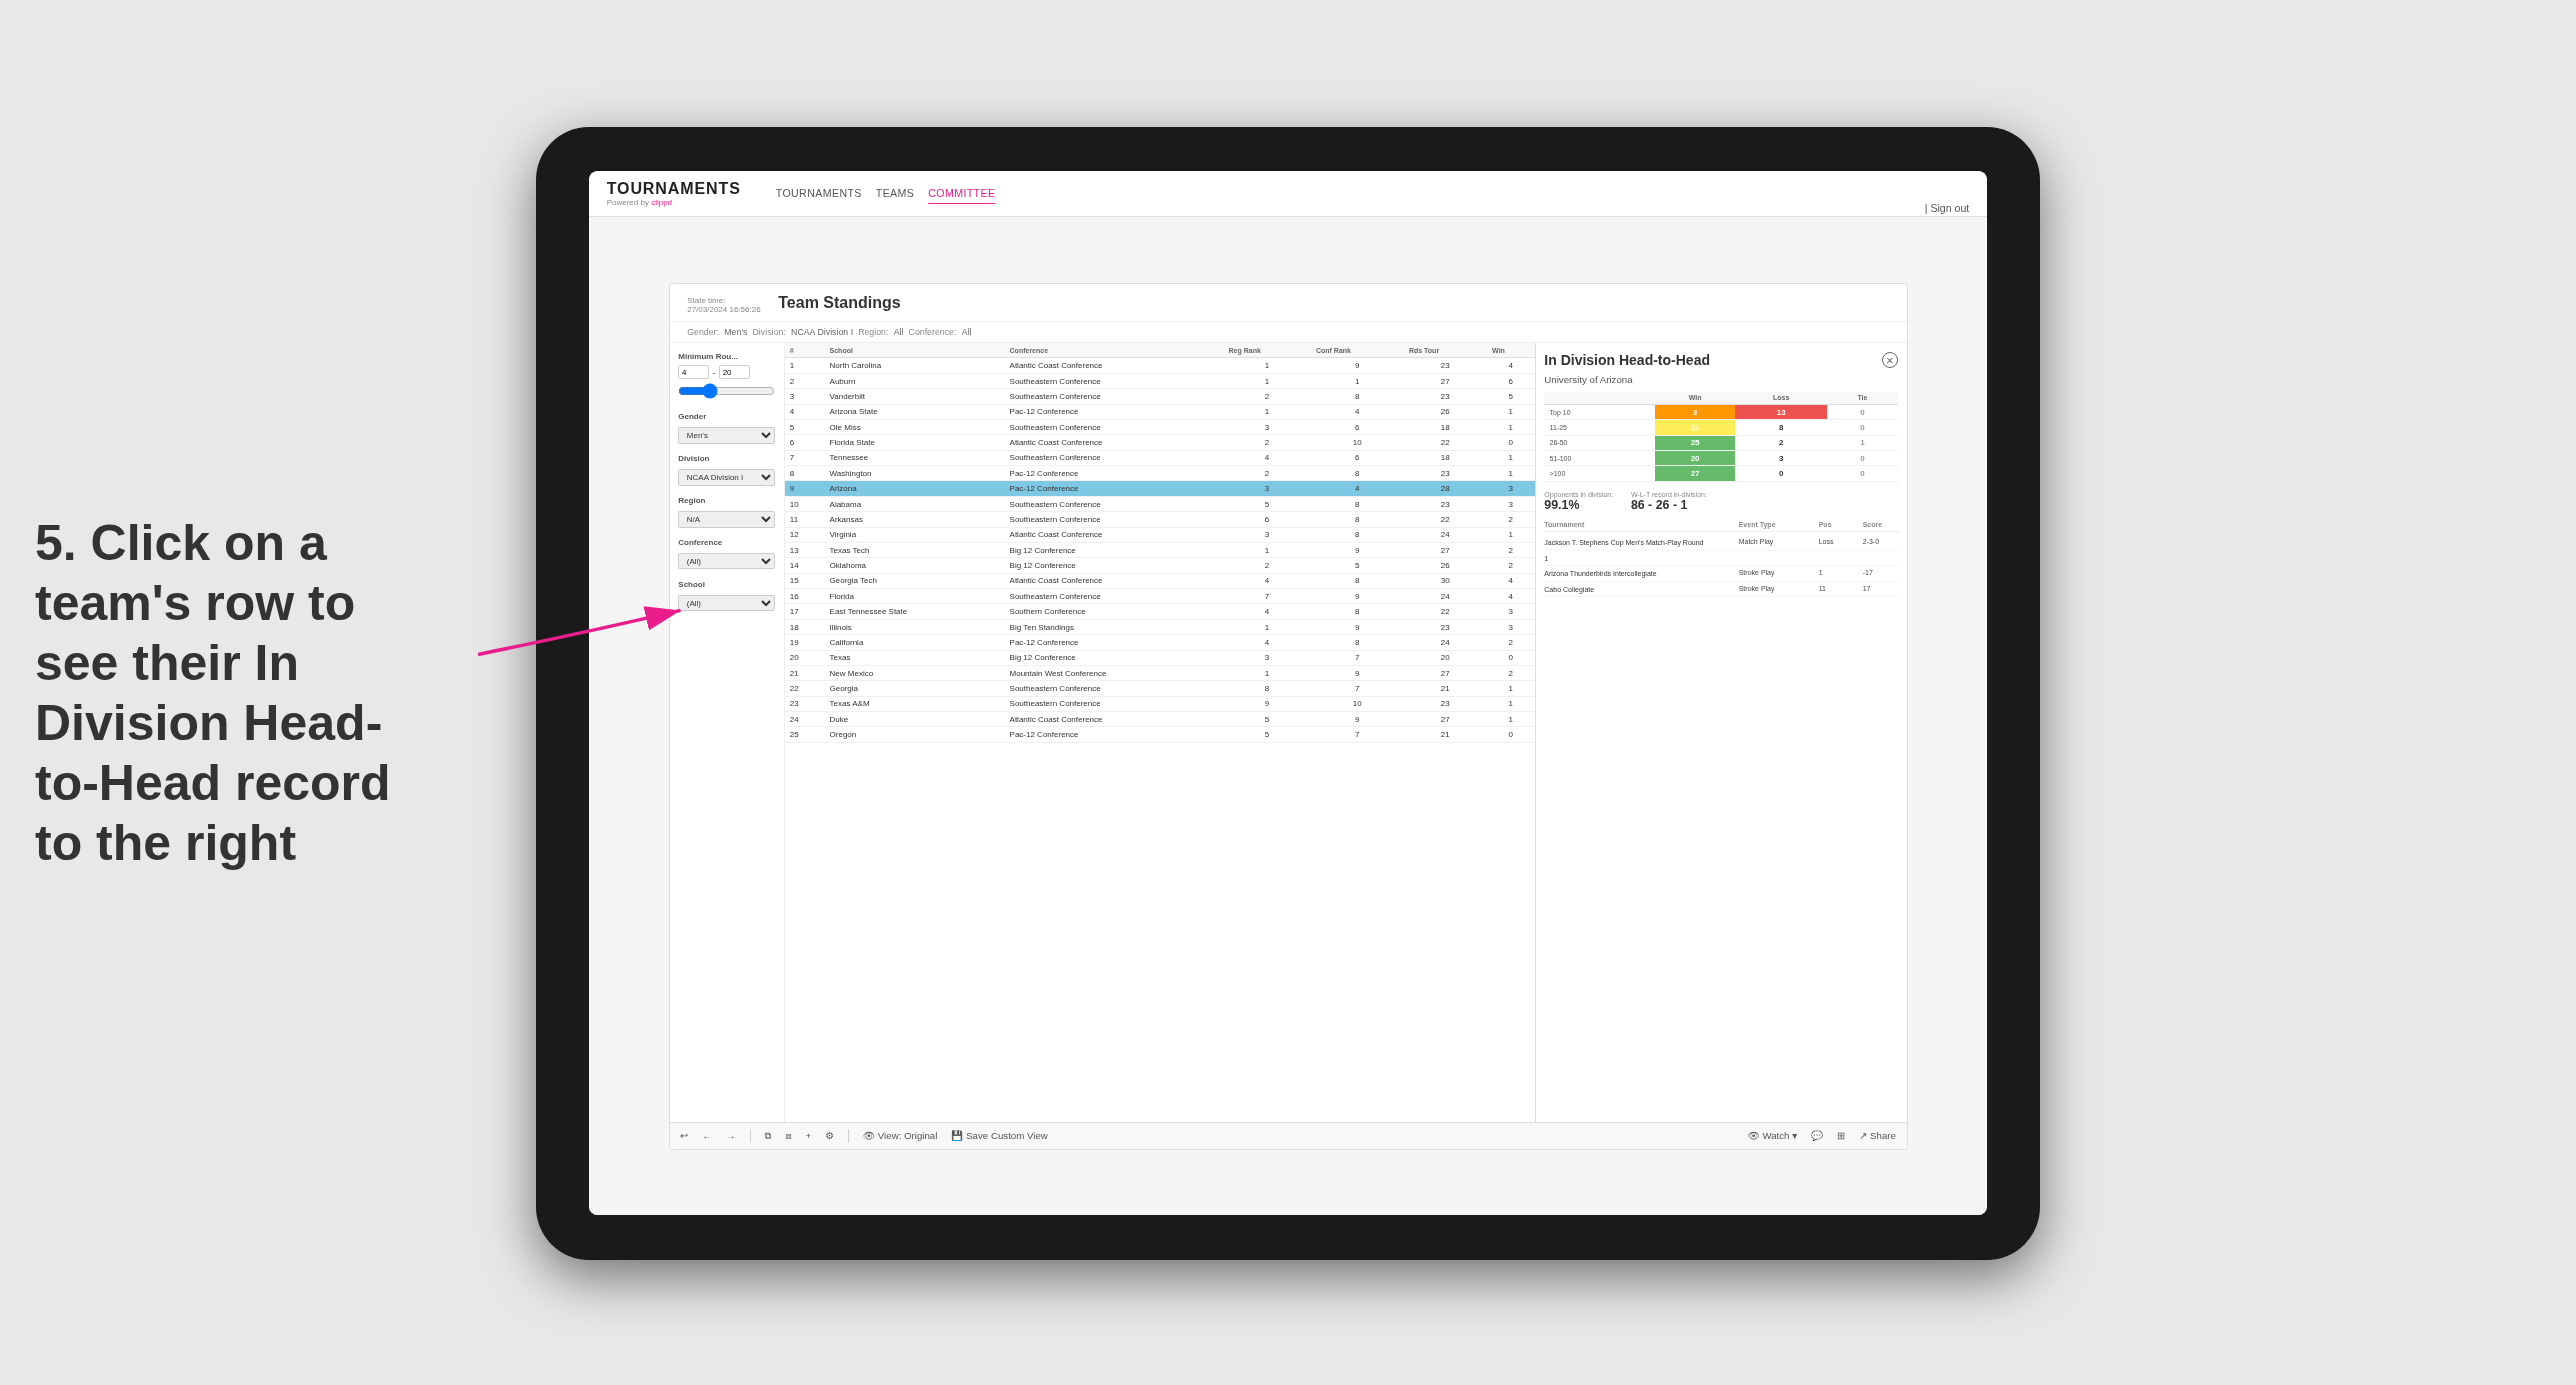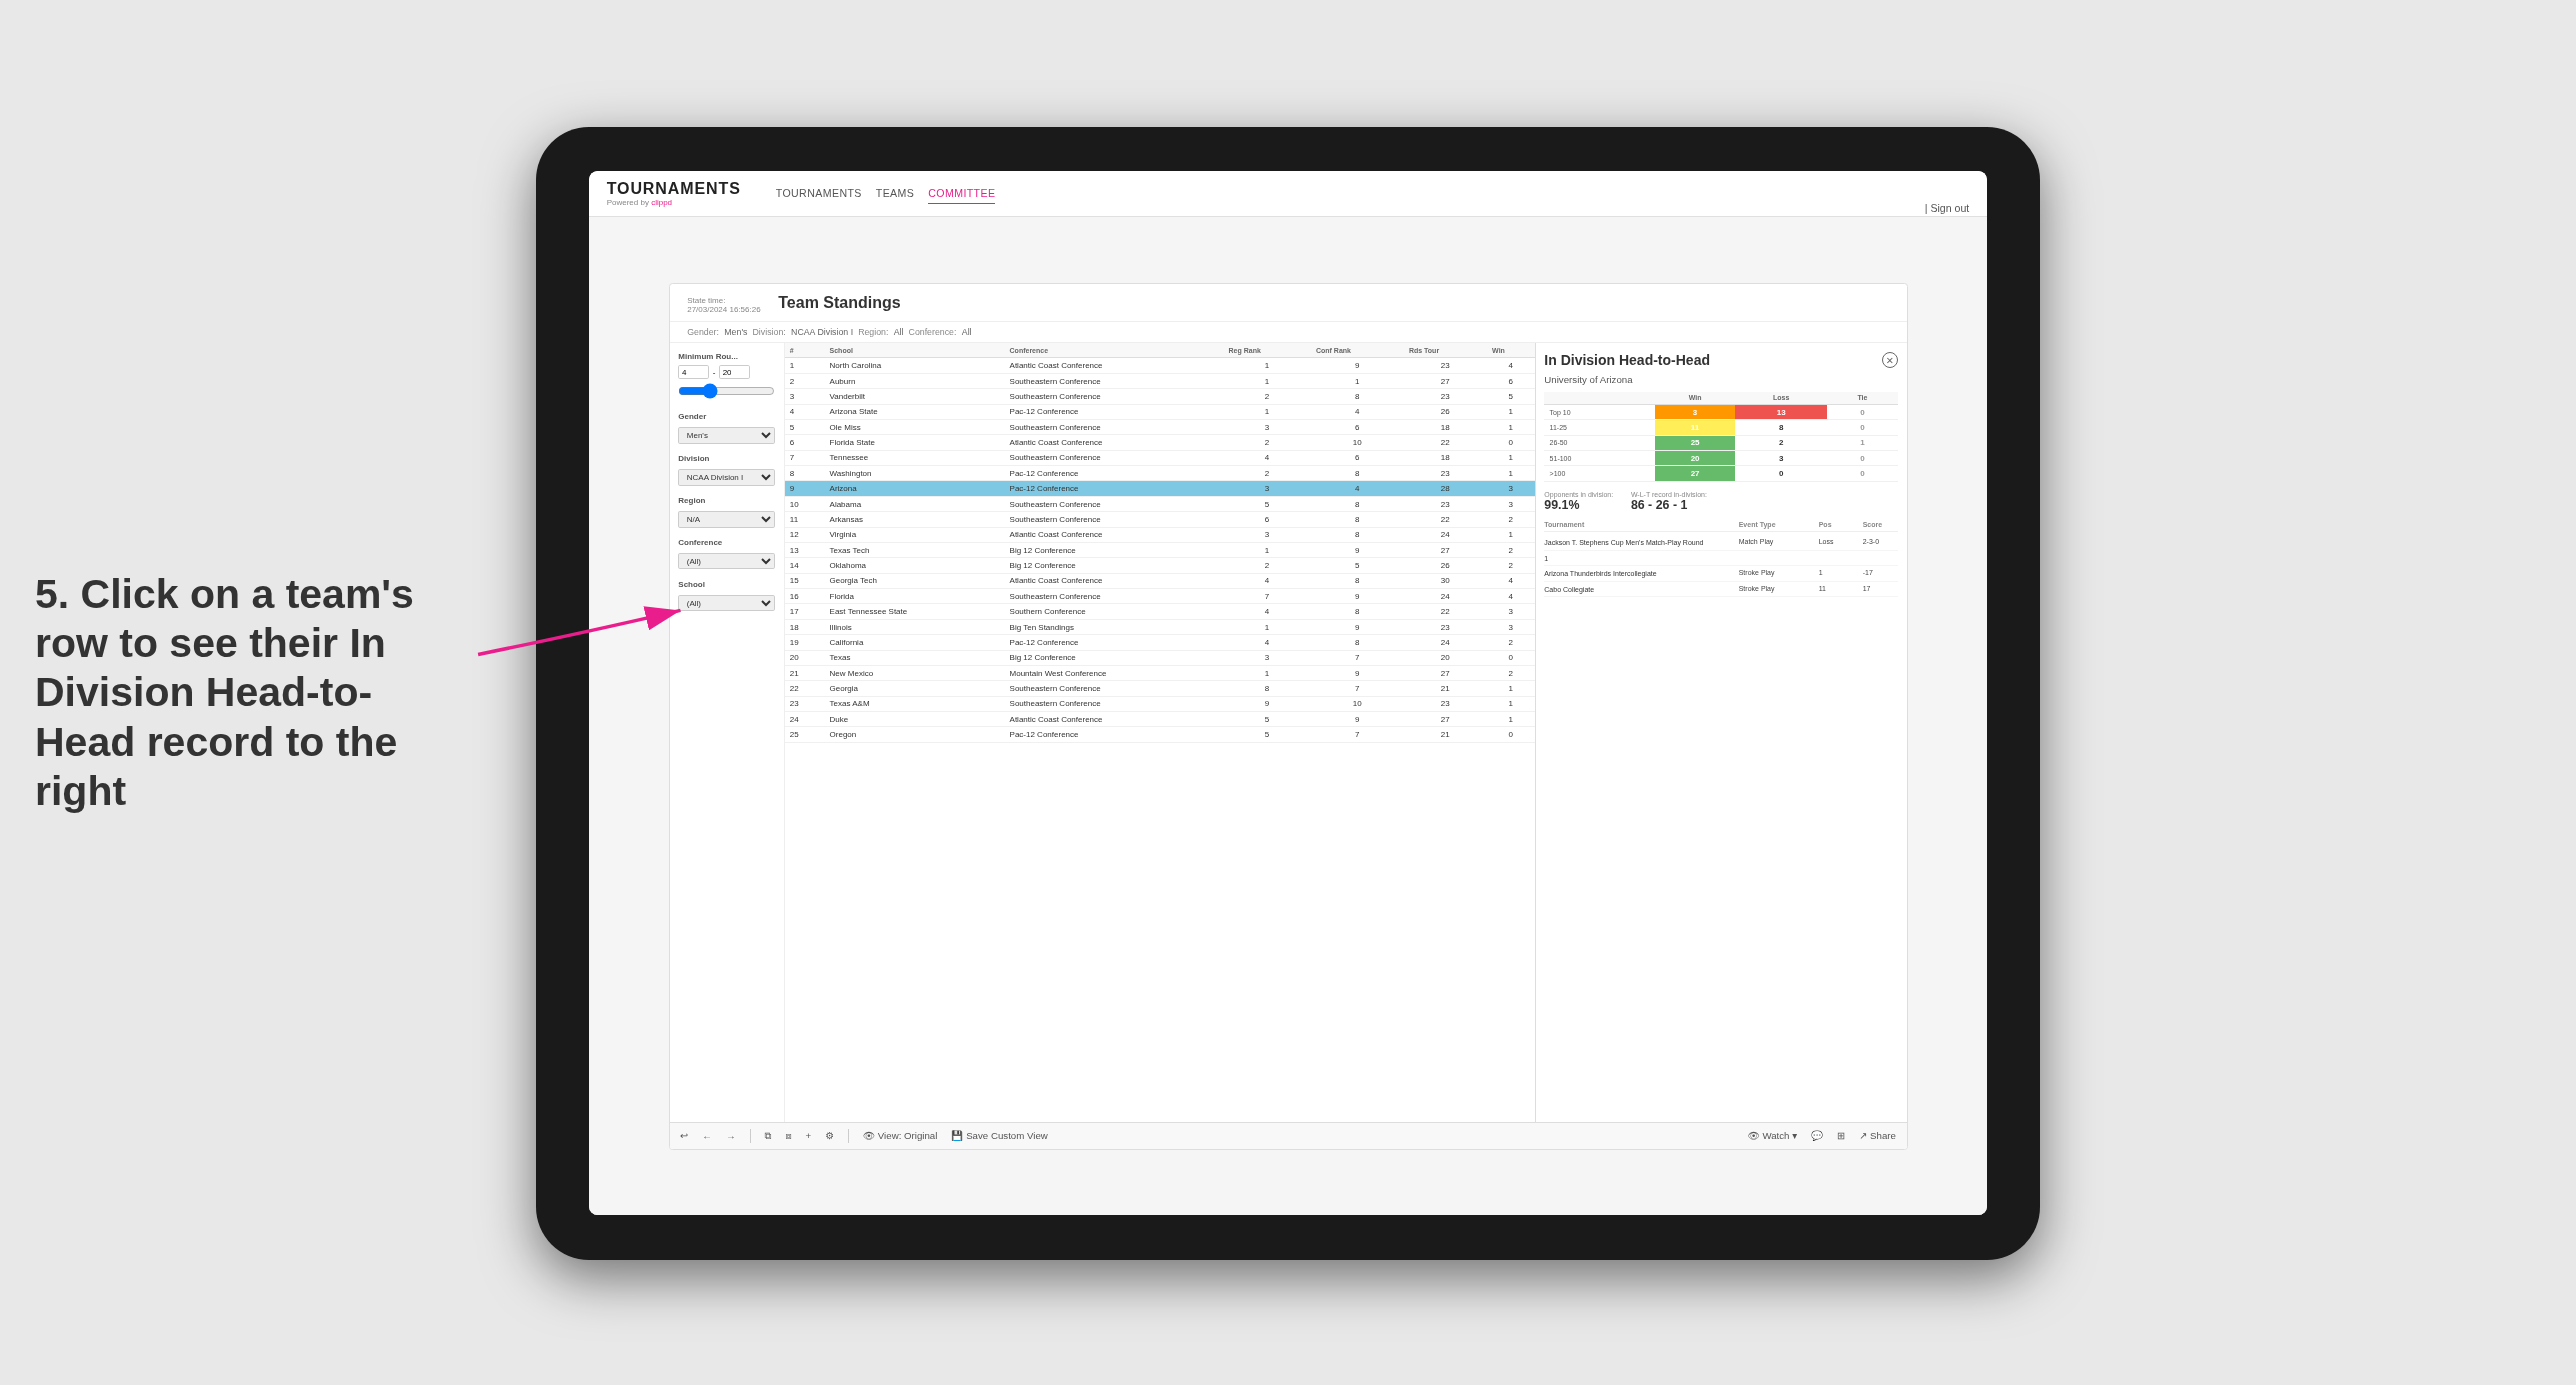--- a/index.html
+++ b/index.html
@@ -438,21 +438,21 @@
     }
 
     .toolbar-spacer { flex: 1; }
 
     
     .annotation-text {
       position: absolute;
       left: 35px;
       top: 50%;
       transform: translateY(-50%);
-      font-size: 41px;
+      font-size: 50px;
       font-weight: bold;
       color: #333;
       line-height: 1.2;
       width: 407px;
     }
 
     .highlighted-row {
       background: #7ec8e3 !important;
     }
   </style>

